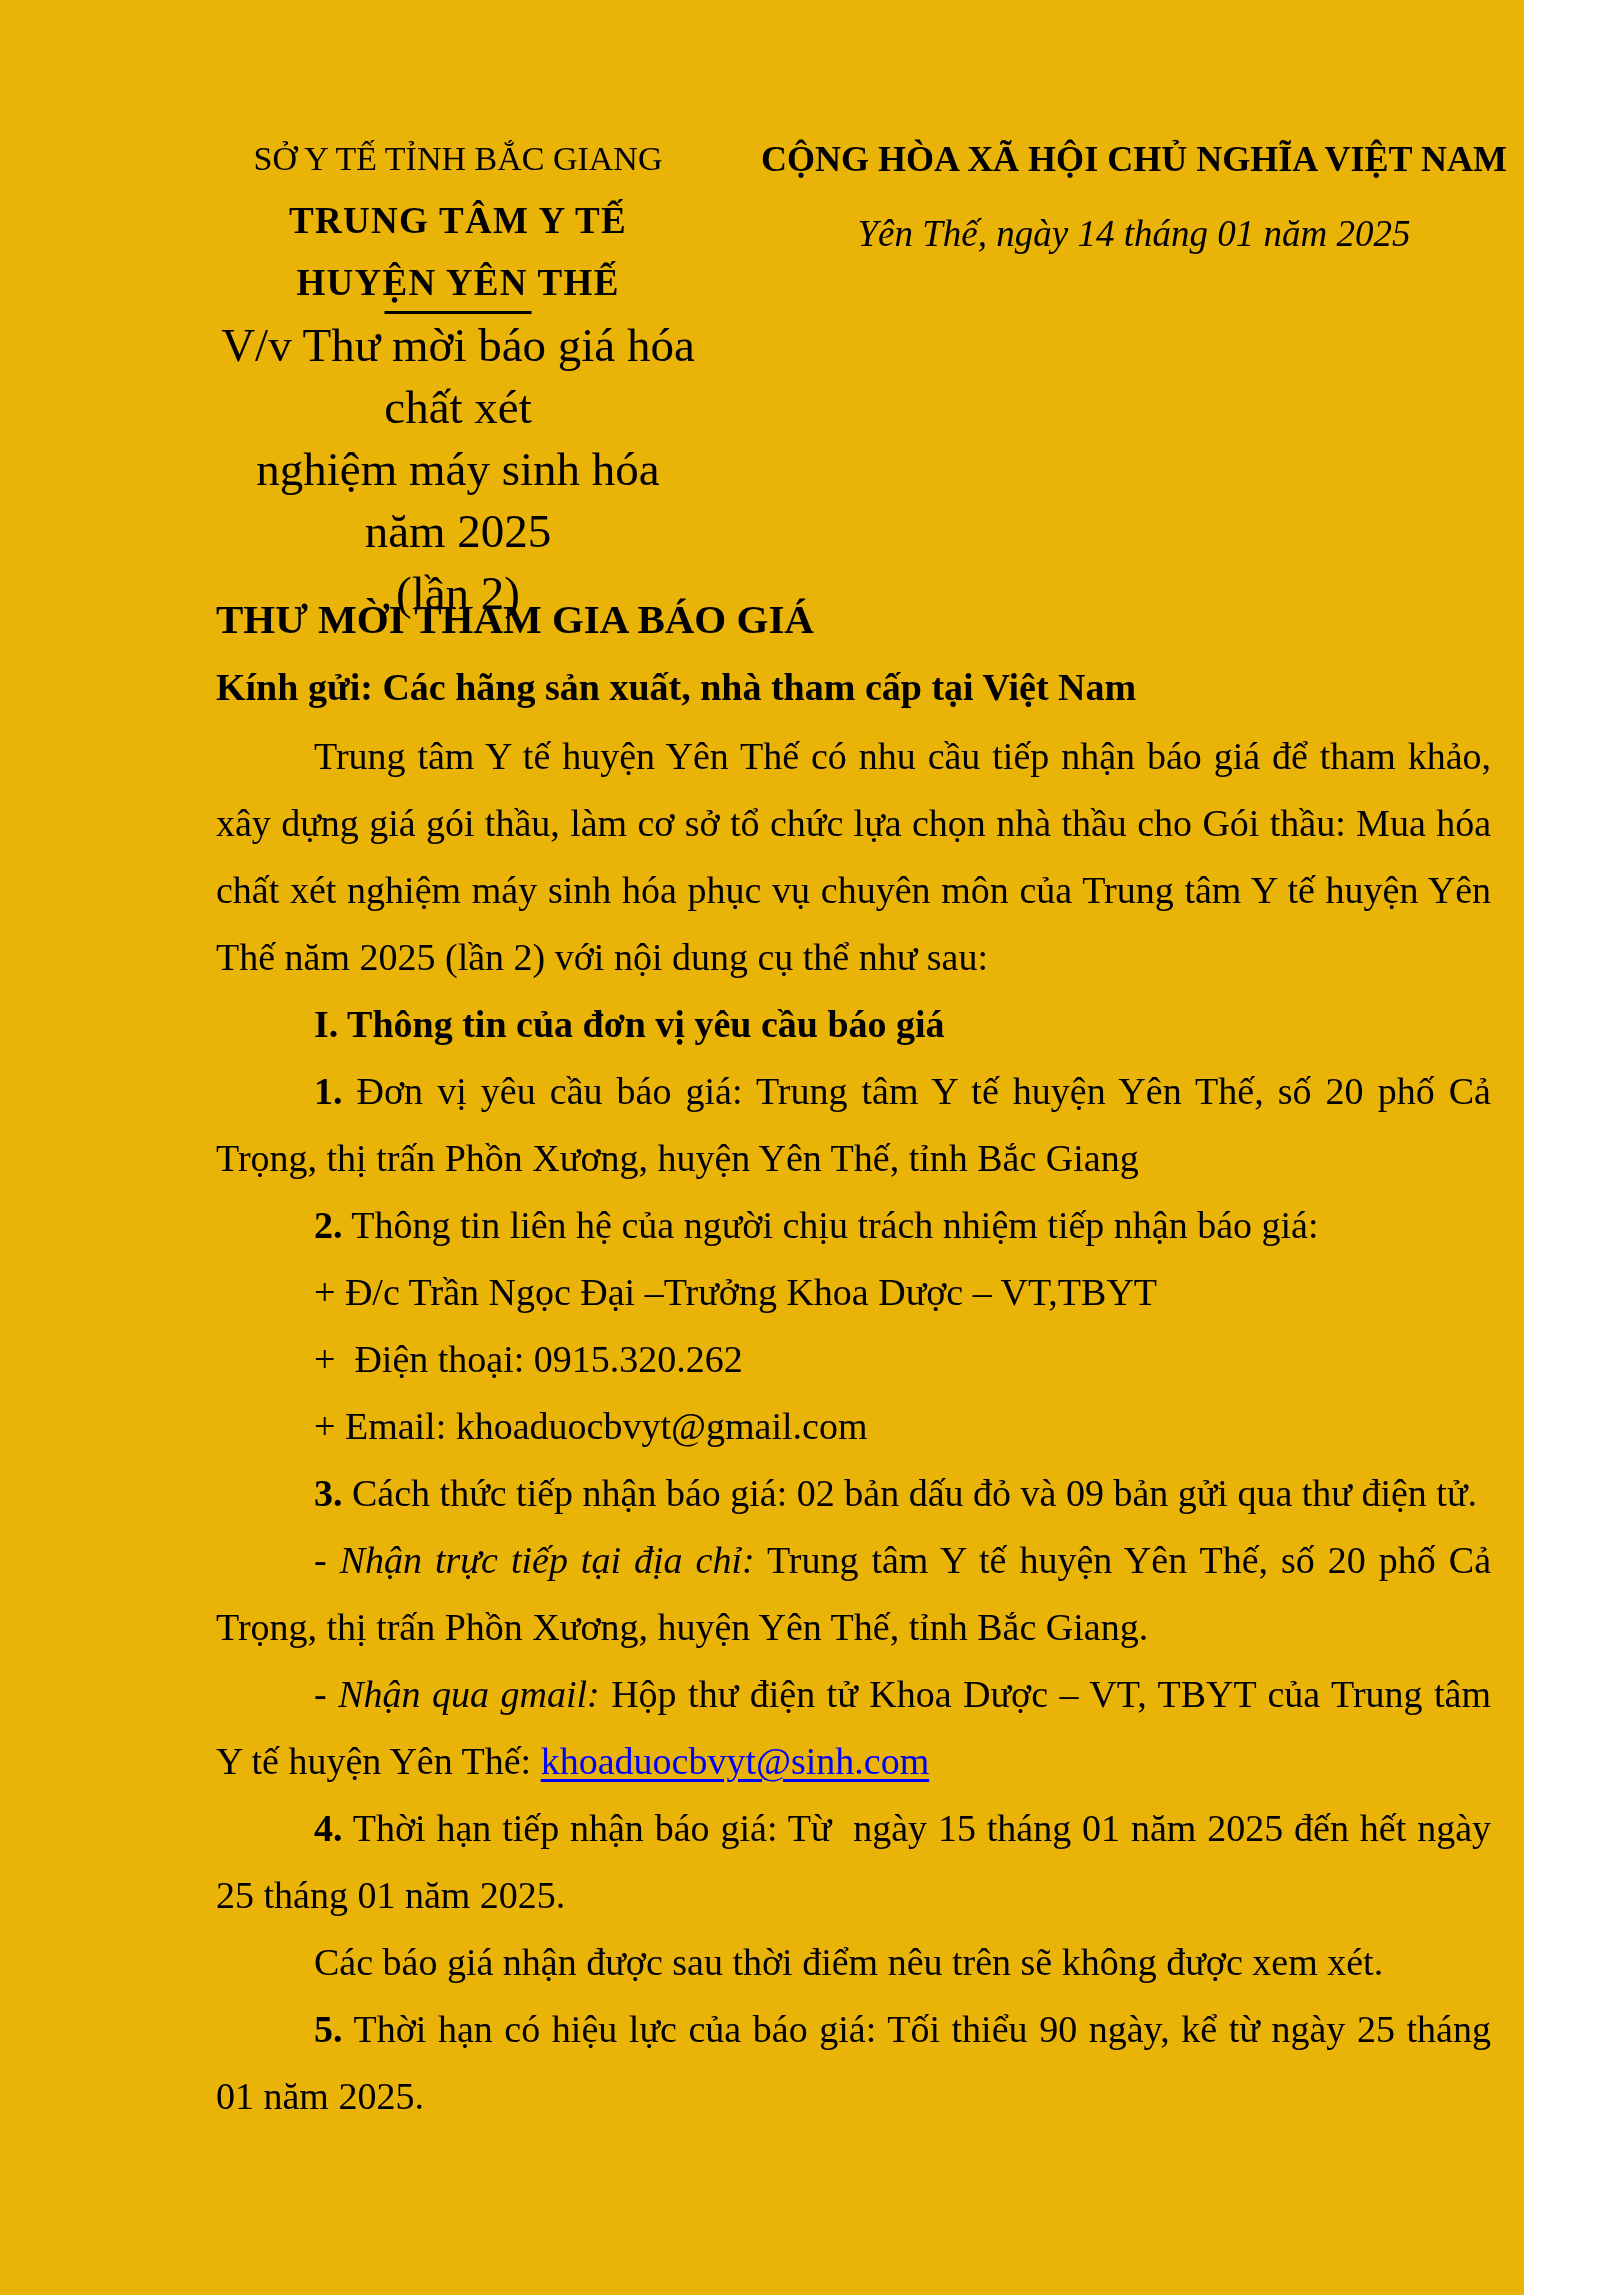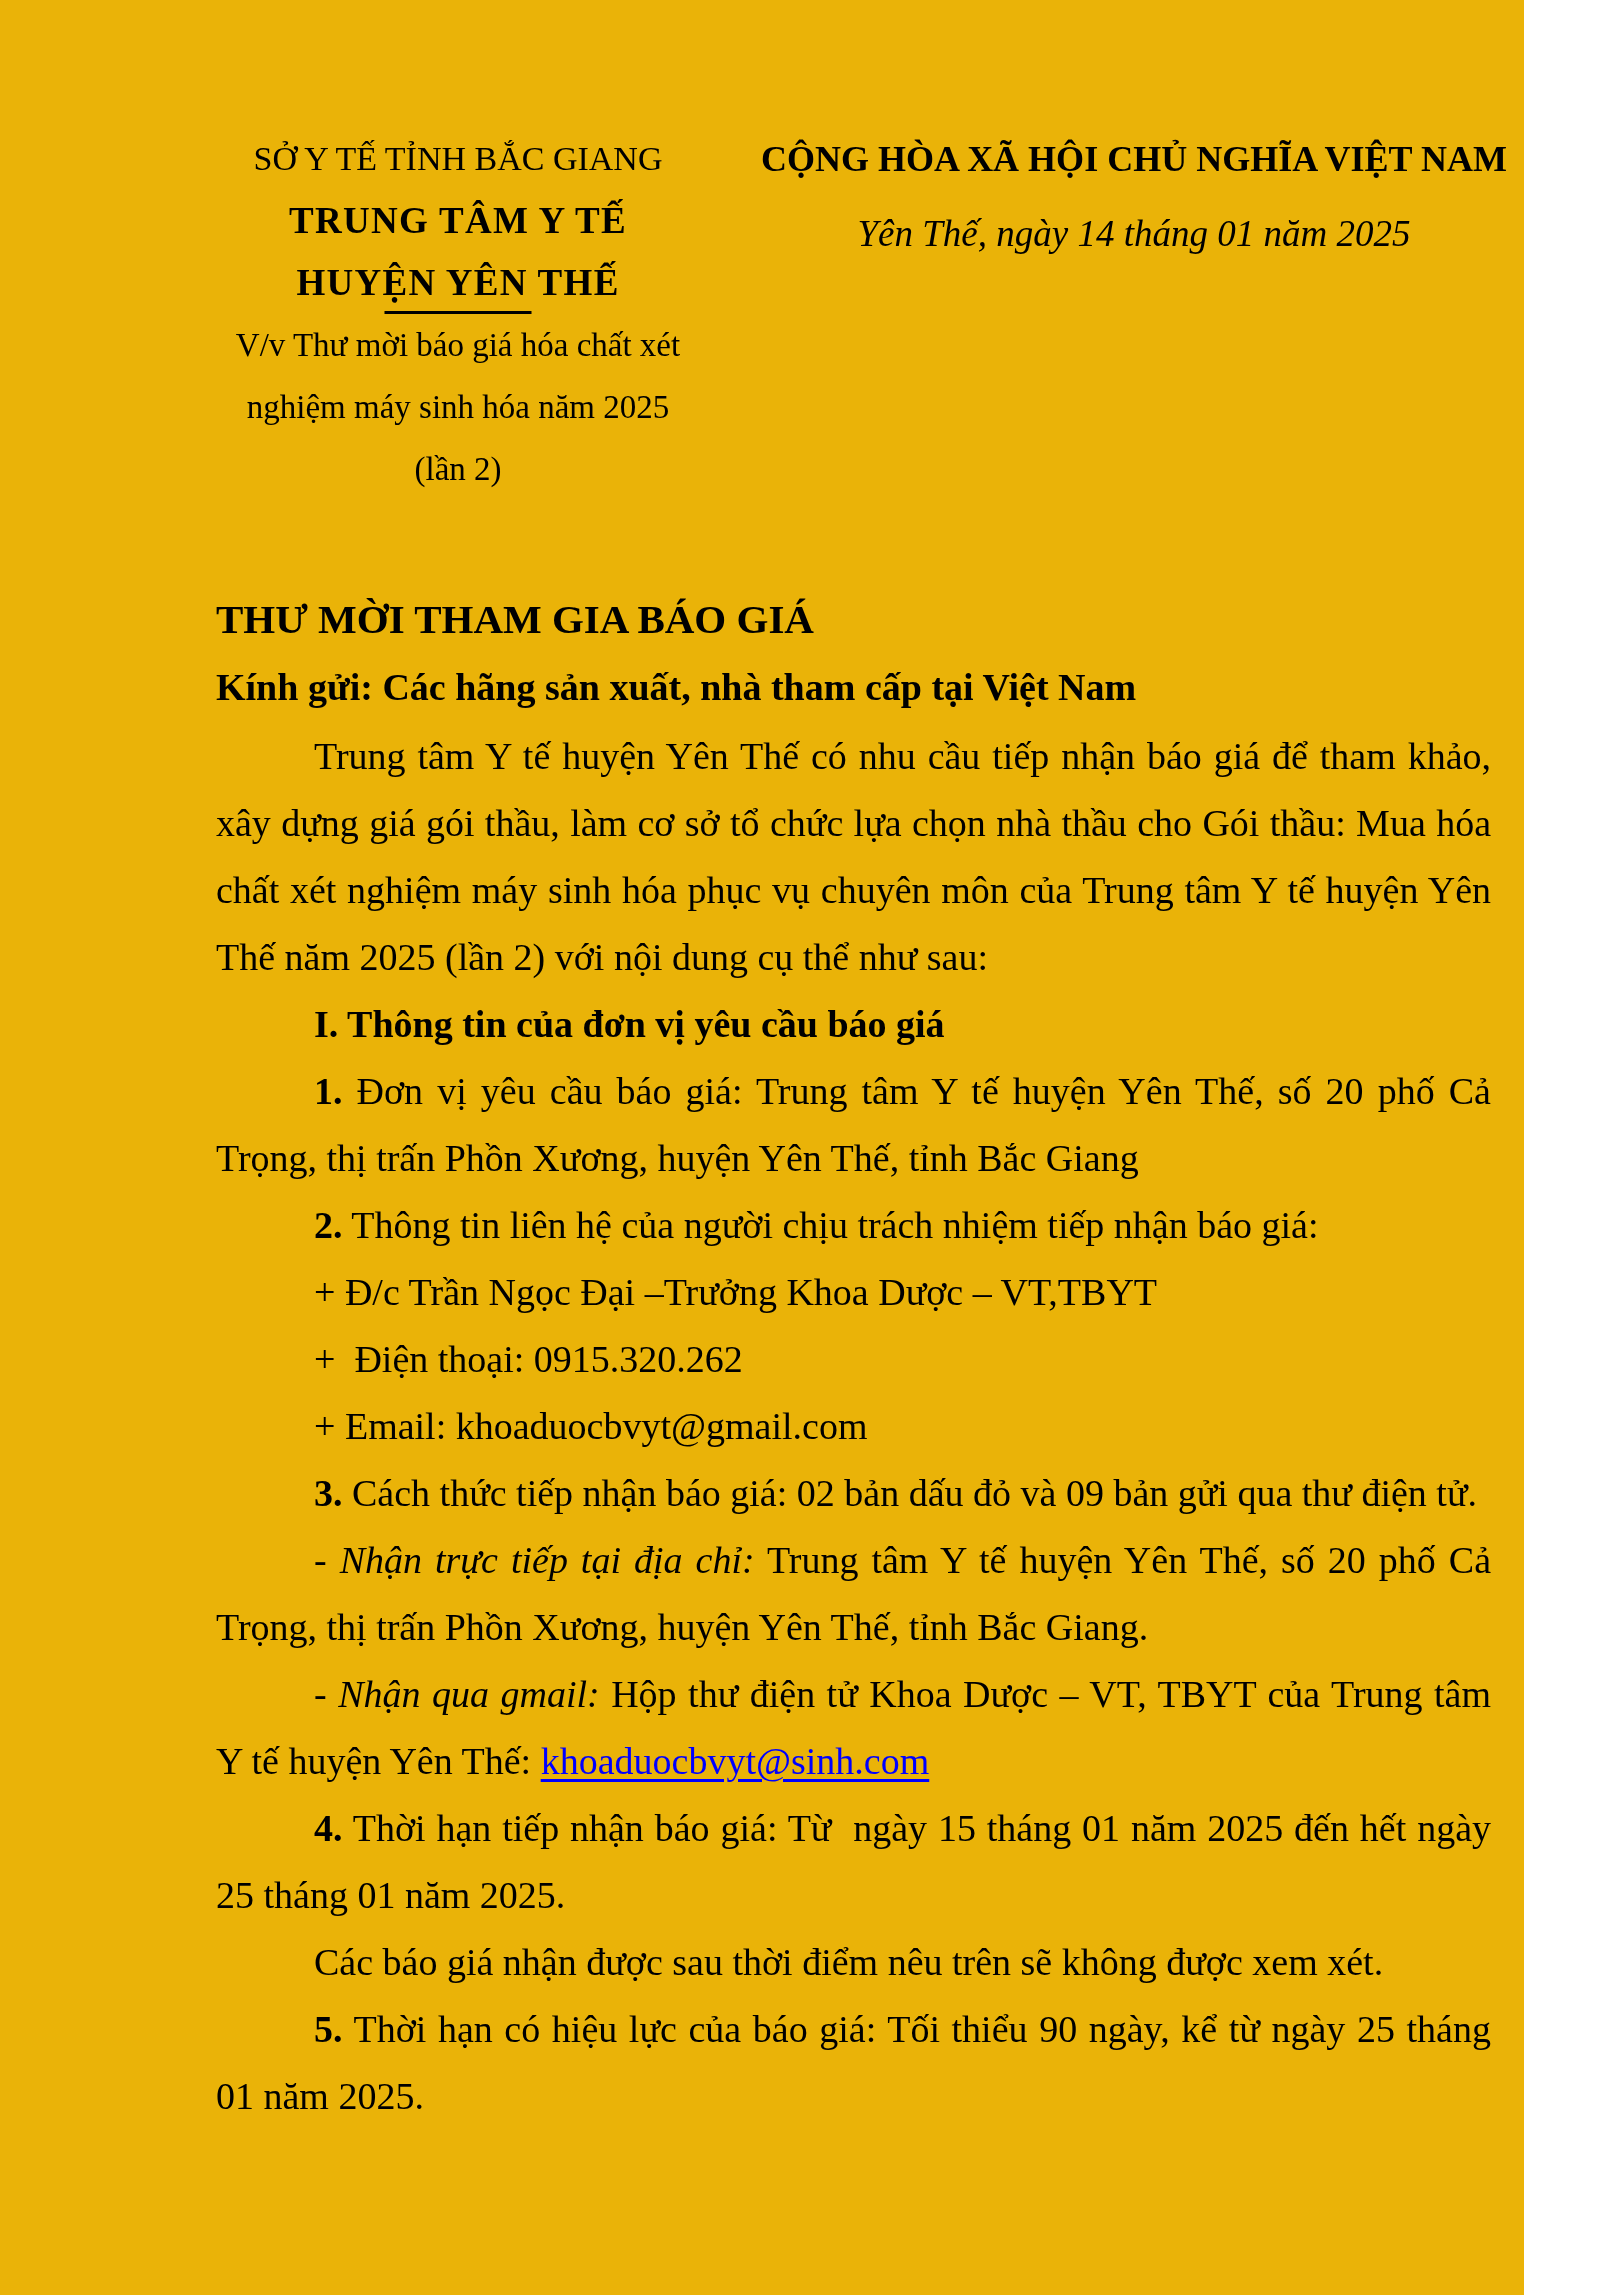--- a/index.html
+++ b/index.html
@@ -23,21 +23,21 @@
   .hl-caps { font-size: 34px; }
   .hl-bold { font-weight: bold; font-size: 37px; letter-spacing: 1.3px; }
   .hl-underlined { position: relative; }
   .hl-underlined .bar {
     position: absolute;
     left: 50%; bottom: 0px;
     transform: translateX(-50%);
     width: 147px; height: 3.3px;
     background: #000000;
   }
-  .hl-small { font-size: 33px; }
+  .hl-small { font-size: 47px; }
   
   .header-right {
     position: absolute;
     left: 758px; top: 128px;
     width: 752px;
     text-align: center;
   }
   .hr-line { line-height: 62px; font-size: 36px; }
   .hr-bold { font-weight: bold; }
   .underlined-bold {

